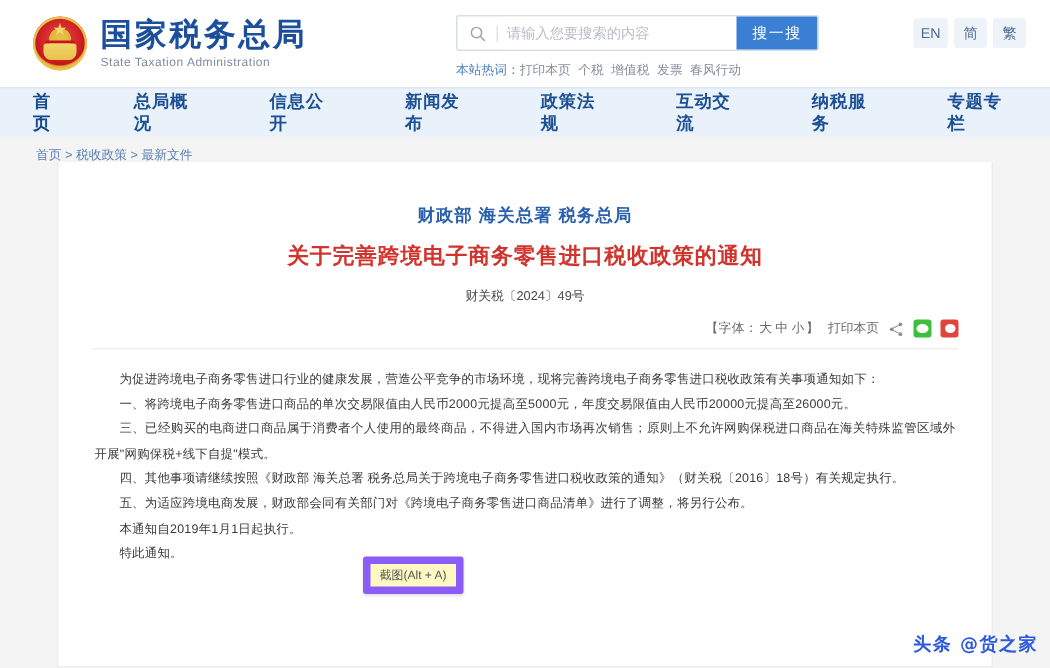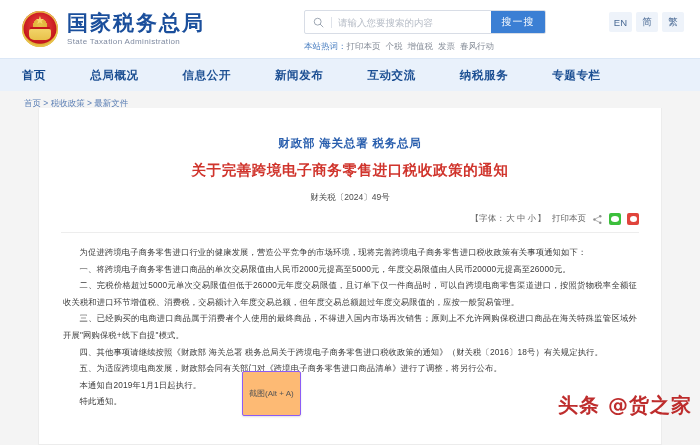--- a/index.html
+++ b/index.html
@@ -133,27 +133,27 @@
   .body-text { padding: 11px 24px 0; }
   .body-text p {
     font-size: 8.3px; color: #3a3a3a; line-height: 2.0;
     text-align: justify; letter-spacing: .15px;
   }
   .body-text p.ind { text-indent: 2em; }
 
   
   .tooltip {
     position: absolute; left: 242px; top: 371px;
-    background: #fdba74; border: 1px solid #8b5cf6;
-    font-size: 8px; color: #555; padding: 16px 6px; border-radius: 2px;
+    background: #fef9c3; border: 5px solid #8b5cf6;
+    font-size: 8px; color: #555; padding: 2px 6px; border-radius: 2px;
     white-space: nowrap; box-shadow: 0 1px 2px rgba(0,0,0,.12);
   }
   .watermark {
-    position: absolute; right: 8px; bottom: 26px;
-    font-size: 20px; font-weight: bold; color: #b91c1c;
+    position: absolute; right: 8px; bottom: 7px;
+    font-size: 12px; font-weight: bold; color: #1d4ed8;
     letter-spacing: 1px; opacity: .92; white-space: nowrap;
     font-family: "DejaVu Sans", sans-serif;
   }
 </style>
 </head>
 <body>
 
 <div class="page">
 
   <div class="header">
@@ -188,20 +188,21 @@
       <span>简</span>
       <span>繁</span>
     </div>
   </div>
 
   <div class="nav">
     <a class="active">首页</a>
     <a>总局概况</a>
     <a>信息公开</a>
     <a>新闻发布</a>
+    <a>政策法规</a>
     <a>互动交流</a>
     <a>纳税服务</a>
     <a>专题专栏</a>
   </div>
 
   <div class="crumb">
     <span>首页 &gt; 税收政策 &gt; 最新文件</span>
   </div>
 
   <div class="card">
@@ -226,21 +227,20 @@
       </span>
       <span class="sq wechat"></span>
       <span class="sq weibo"></span>
     </div>
 
     <div class="divider"></div>
 
     <div class="body-text">
       <p class="ind">为促进跨境电子商务零售进口行业的健康发展，营造公平竞争的市场环境，现将完善跨境电子商务零售进口税收政策有关事项通知如下：</p>
       <p class="ind">一、将跨境电子商务零售进口商品的单次交易限值由人民币2000元提高至5000元，年度交易限值由人民币20000元提高至26000元。</p>
-      <p class="ind">二、完税价格超过5000元单次交易限值但低于26000元年度交易限值，且订单下仅一件商品时，可以自跨境电商零售渠道进口，按照货物税率全额征收关税和进口环节增值税、消费税，交易额计入年度交易总额，但年度交易总额超过年度交易限值的，应按一般贸易管理。</p>
       <p class="ind">三、已经购买的电商进口商品属于消费者个人使用的最终商品，不得进入国内市场再次销售；原则上不允许网购保税进口商品在海关特殊监管区域外开展"网购保税+线下自提"模式。</p>
       <p class="ind">四、其他事项请继续按照《财政部 海关总署 税务总局关于跨境电子商务零售进口税收政策的通知》（财关税〔2016〕18号）有关规定执行。</p>
       <p class="ind">五、为适应跨境电商发展，财政部会同有关部门对《跨境电子商务零售进口商品清单》进行了调整，将另行公布。</p>
       <p class="ind">本通知自2019年1月1日起执行。</p>
       <p class="ind">特此通知。</p>
     </div>
   </div>
 
   <div class="tooltip">截图(Alt + A)</div>
   <div class="watermark">头条 @货之家</div>

